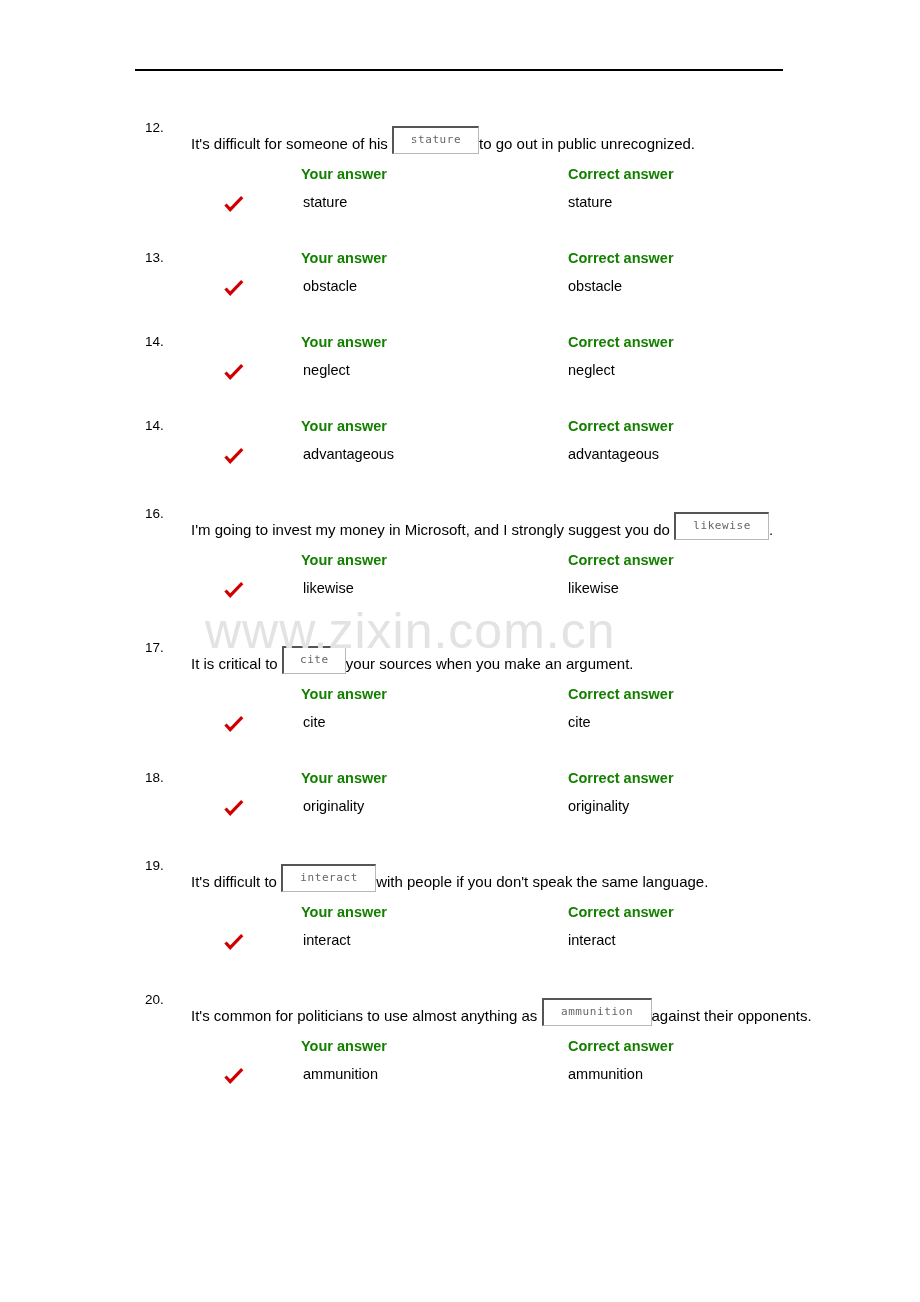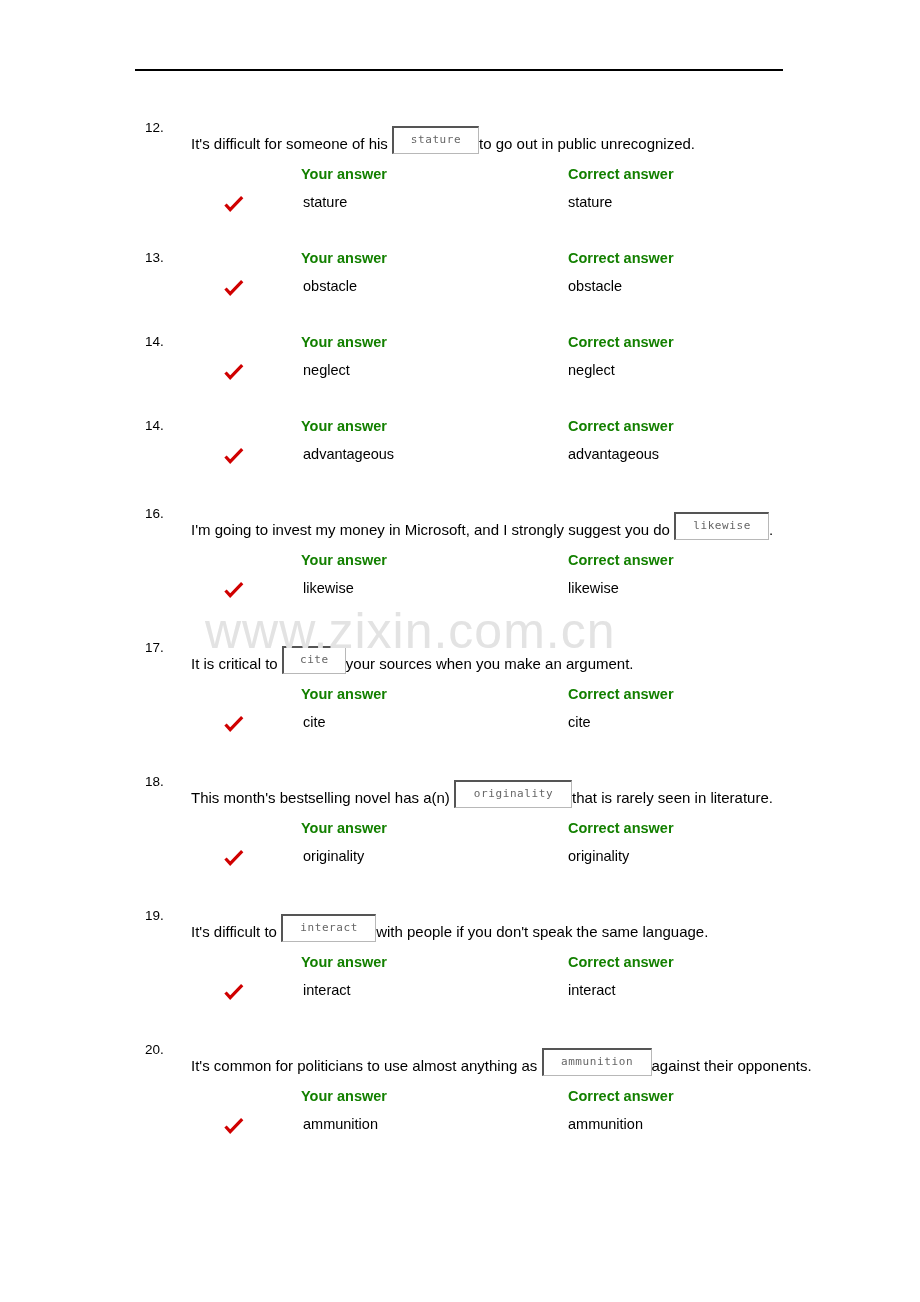--- a/index.html
+++ b/index.html
@@ -247,21 +247,20 @@
             <svg width="22" height="22" viewBox="0 0 22 22" aria-hidden="true">
               <path d="M2.5 10.5 L7.2 15.6 L19.2 3.2" fill="none" stroke="#d00000" stroke-width="3.2" stroke-linecap="butt" stroke-linejoin="miter"></path>
             </svg>
           </div>
           <div class="ans-val-your">cite</div>
           <div class="ans-val-correct">cite</div>
         </div>
       </div>
       <div class="question">
         <div class="q-number">18.</div>
-        <p class="q-sentence"><span class="seg">This month's bestselling novel has a(n) </span><span class="blank-box" style="width: 118px;">originality</span><span class="seg">that is rarely seen in literature.</span></p>
         <div class="answer-block">
           <div class="ans-head-your">Your answer</div>
           <div class="ans-head-correct">Correct answer</div>
           <div class="ans-check">
             <svg width="22" height="22" viewBox="0 0 22 22" aria-hidden="true">
               <path d="M2.5 10.5 L7.2 15.6 L19.2 3.2" fill="none" stroke="#d00000" stroke-width="3.2" stroke-linecap="butt" stroke-linejoin="miter"></path>
             </svg>
           </div>
           <div class="ans-val-your">originality</div>
           <div class="ans-val-correct">originality</div>

